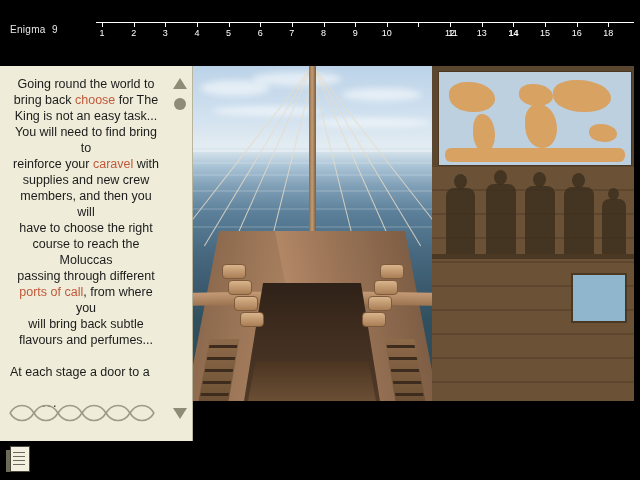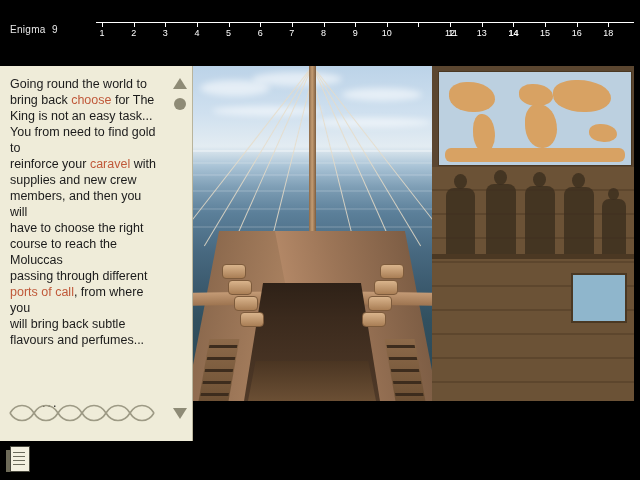--- a/index.html
+++ b/index.html
@@ -266,20 +266,21 @@
   }
   #story-text {
     position: absolute;
     left: 10px; top: 10px;
     width: 152px;
     color: #1b1b1b;
     font-size: 12.5px;
     line-height: 16px;
     font-family: "Liberation Sans", sans-serif;
     white-space: pre-wrap;
+    text-align: center;
   }
   .kw { color: #c0593a; }
   #story-text2 {
     position: absolute;
     left: 10px; top: 298px;
     width: 152px;
     color: #1b1b1b;
     font-size: 12.5px;
     line-height: 16px;
   }
@@ -492,30 +493,31 @@
       <div class="sil-head" style="left:176px; top:122px; width:11px; height:12px;"></div>
       <div class="silhouette" style="left:170px; top:133px; width:24px; height:55px; border-radius:7px 7px 0 0;"></div>
 
       <div id="window-patch"></div>
     </div>
 
     <div id="text-panel">
       <div id="story-text"><span>Going round the world to
 bring back </span><span class="kw">choose</span><span> for The
 King is not an easy task...
-You from need to find gold to
+You will need to find bring to
 reinforce your </span><span class="kw">caravel</span><span> with
 supplies and new crew
 members, and then you will
 have to choose the right
 course to reach the Moluccas
 passing through different
 </span><span class="kw">ports of call</span><span>, from where you
 will bring back subtle
 flavours and perfumes...</span></div>
+      <div id="story-text2">At each stage a door to a</div>
       <div id="story-ellipsis">...</div>
 
       <svg id="braid" viewBox="0 0 150 22">
         <g fill="none" stroke="#9d9a85" stroke-width="1.6">
           <path d="M2,11 C8,1 20,1 26,11 C32,21 44,21 50,11 C56,1 68,1 74,11 C80,21 92,21 98,11 C104,1 116,1 122,11 C128,21 140,21 146,11"></path>
           <path d="M2,11 C8,21 20,21 26,11 C32,1 44,1 50,11 C56,21 68,21 74,11 C80,1 92,1 98,11 C104,21 116,21 122,11 C128,1 140,1 146,11"></path>
         </g>
       </svg>
 
       <div id="scrollbar">

